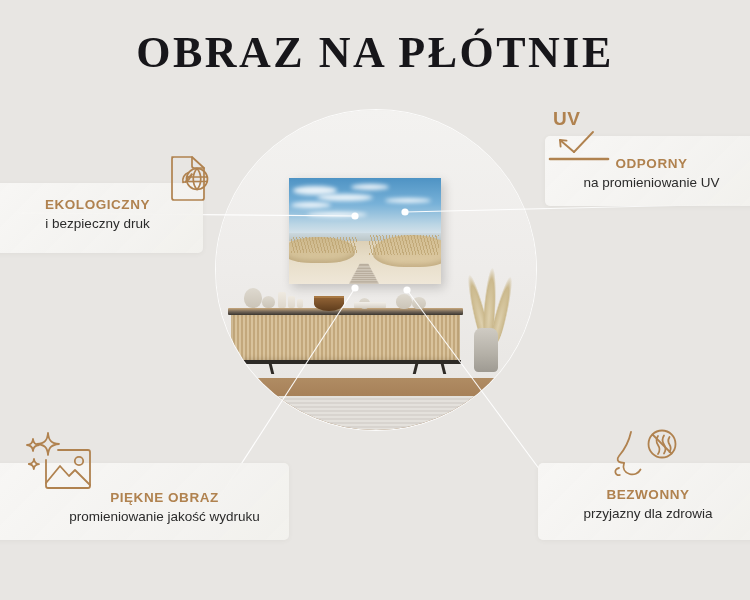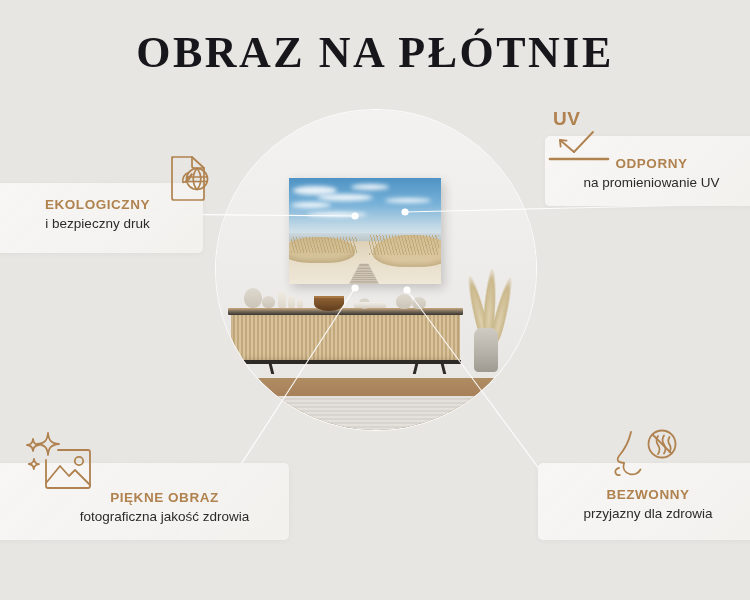--- a/index.html
+++ b/index.html
@@ -304,21 +304,21 @@
       <path d="M48 4 L29 24"></path>
       <path d="M29 24 L15 12"></path>
       <path d="M15 12 l6.5 0.6 M15 12 l0.6 6.5"></path>
       <path d="M5 31 H63" stroke-width="2.6"></path>
     </svg>
   </div>
 
   <div class="box" style="left:-8px; top:463px; width:297px; height:77px;">
     <div class="box-text" style="top:27px; padding-left:48px; width:calc(100% - 48px);">
       <div class="bt-head">PIĘKNE OBRAZ</div>
-      <div class="bt-sub">fotograficzna jakość zdrowia</div>
+      <div class="bt-sub">promieniowanie jakość wydruku</div>
     </div>
   </div>
   <div class="icon" style="left:22px; top:428px;">
     <svg width="78" height="72" viewBox="0 0 78 72" fill="none" stroke="#b0824f" stroke-width="1.8" stroke-linecap="round" stroke-linejoin="round">
       <path d="M36 22 H66 a2 2 0 0 1 2 2 V58 a2 2 0 0 1 -2 2 H26 a2 2 0 0 1 -2 -2 V32"></path>
       <circle cx="57" cy="33" r="4.2"></circle>
       <path d="M24 55 L38 38 L47 48 L53 42 L68 57"></path>
       <path d="M26 5 c0.6 7.5 3.5 10.4 11 11 c-7.5 0.6 -10.4 3.5 -11 11 c-0.6 -7.5 -3.5 -10.4 -11 -11 c7.5 -0.6 10.4 -3.5 11 -11 z"></path>
       <path d="M11 11 c0.35 4.1 1.9 5.7 6 6 c-4.1 0.35 -5.7 1.9 -6 6 c-0.35 -4.1 -1.9 -5.7 -6 -6 c4.1 -0.35 5.7 -1.9 6 -6 z"></path>
       <path d="M12 31 c0.3 3.5 1.6 4.9 5 5.2 c-3.5 0.3 -4.9 1.6 -5.2 5 c-0.3 -3.5 -1.6 -4.9 -5 -5.2 c3.5 -0.3 4.9 -1.6 5.2 -5 z"></path>

